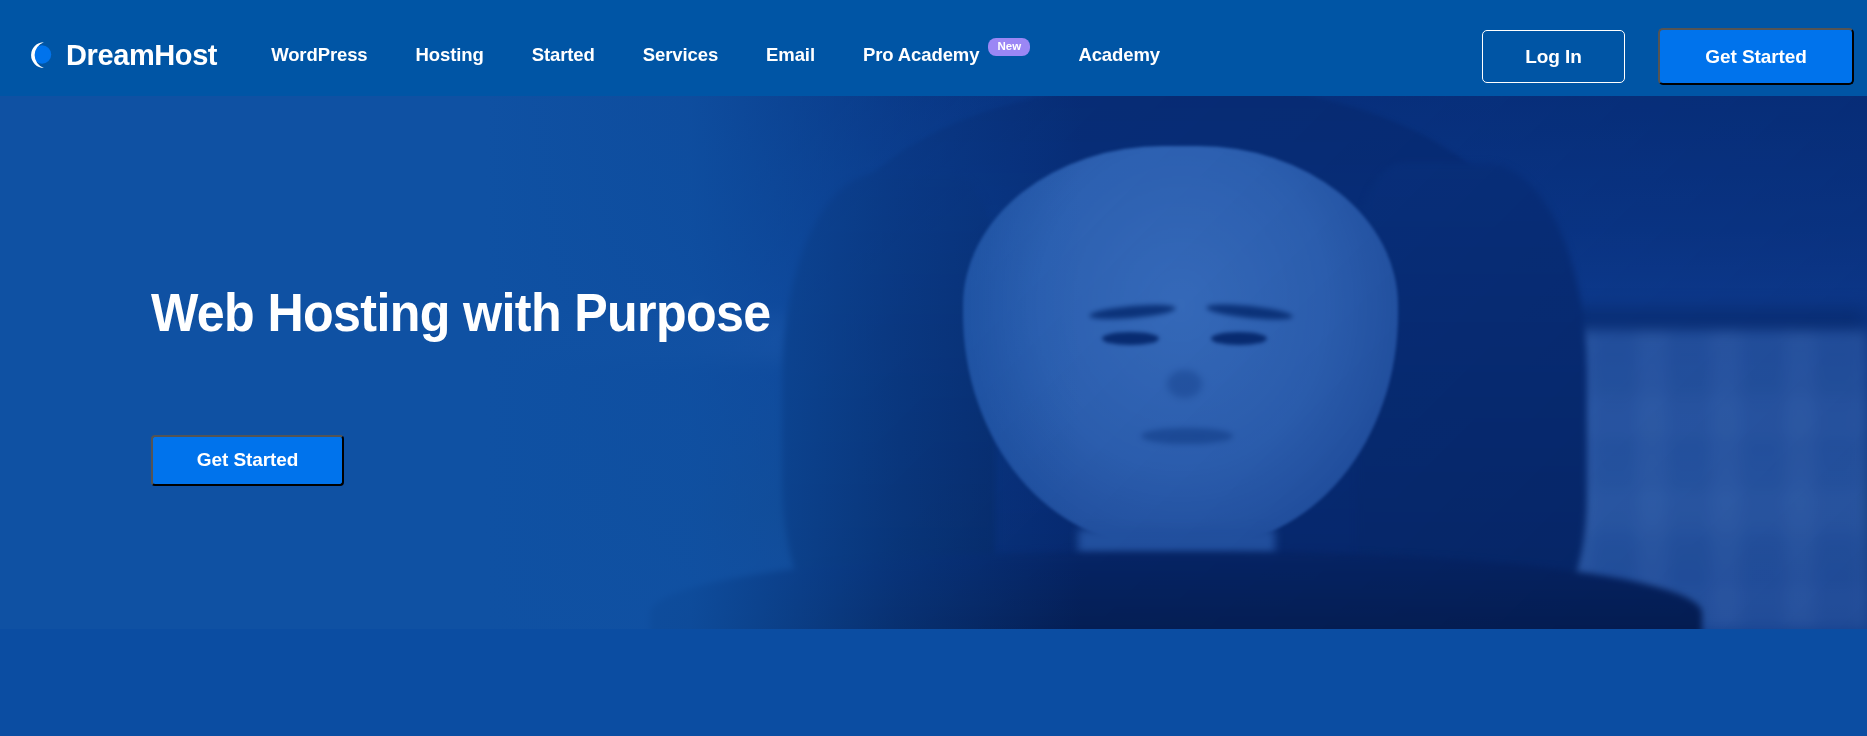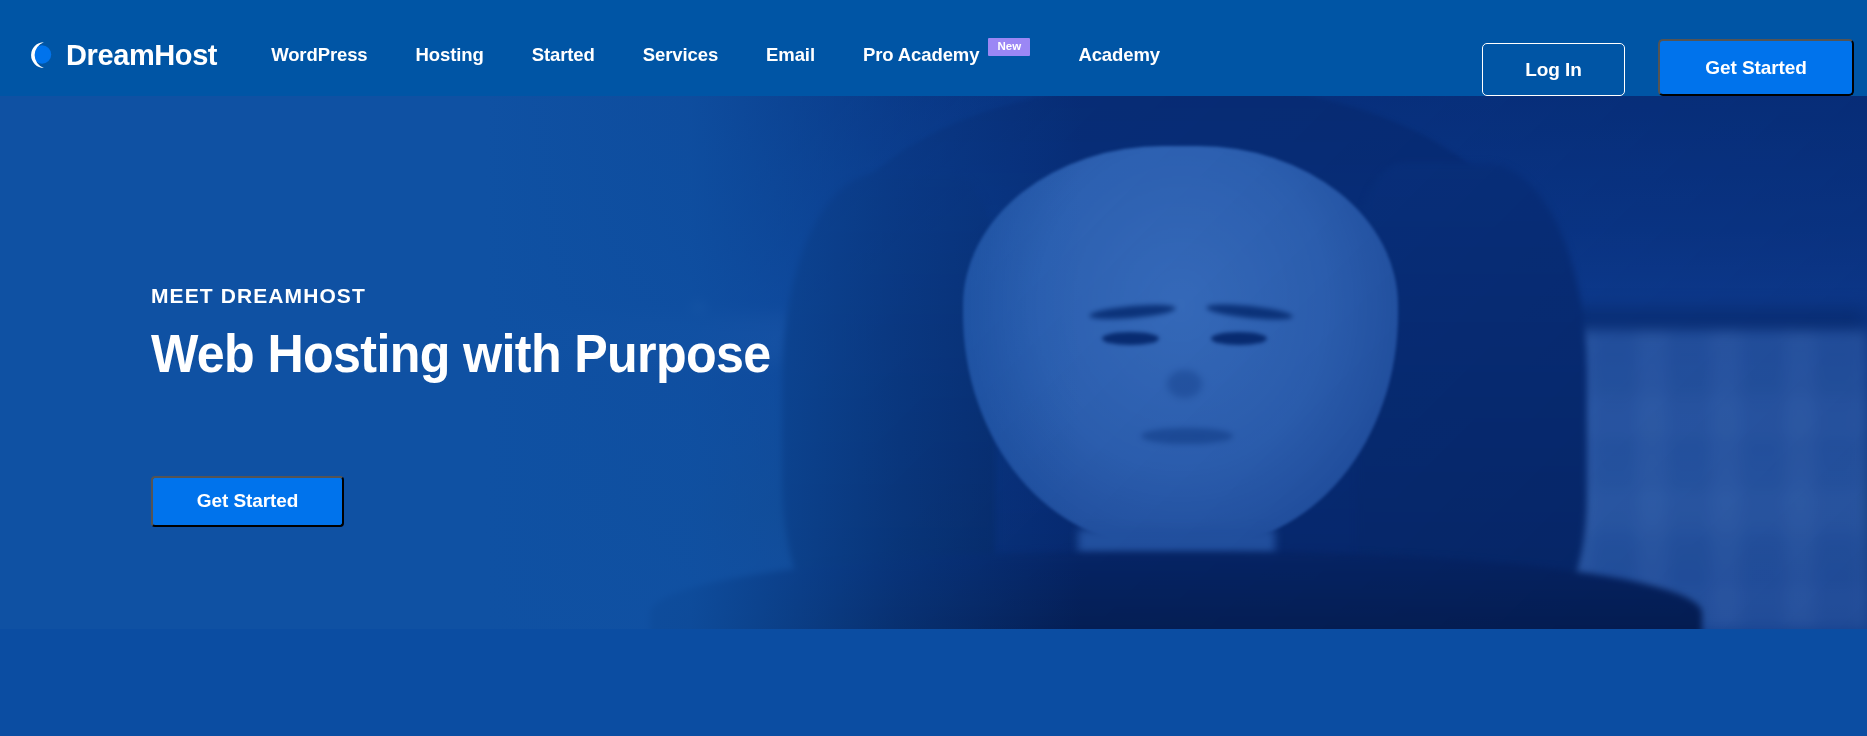--- a/index.html
+++ b/index.html
@@ -42,27 +42,27 @@
     white-space:nowrap; cursor:pointer;
     padding:6px 0; margin-right:48px;
     letter-spacing:-0.1px;
     display:flex; align-items:center; gap:9px;
   }
   .nav-item:last-child{ margin-right:0; }
   .badge-new{
     display:inline-flex; align-items:center; justify-content:center;
     background:#9b87f5; color:#ffffff;
     font-size:11.5px; font-weight:bold;
-    border-radius:1px; padding:3px 9px 4px;
+    border-radius:8px; padding:3px 9px 4px;
     line-height:1; letter-spacing:0.1px;
     position:relative; top:-8px;
   }
 
   .header-actions{
-    margin-left:auto; display:flex; align-items:flex-end; height:96px;
+    margin-left:auto; display:flex; align-items:center; height:96px;
   }
   .btn-login{
     display:flex; align-items:center; justify-content:center;
     border:1.5px solid #ffffff; border-radius:5px;
     color:#ffffff; font-size:19px; font-weight:bold;
     width:143px; height:53px; margin-top:17px;
     cursor:pointer; background:transparent;
     letter-spacing:-0.1px;
   }
   .btn-getstarted-nav{
@@ -307,21 +307,20 @@
         </div>
         <div class="neck"></div>
         <div class="shoulders"></div>
       </div>
 
       <div class="duotone"></div>
       <div class="left-fade"></div>
     </div>
 
     <div class="hero-content">
-      <div class="eyebrow">MEET DREAMHOST</div>
       <h1 class="headline">Web Hosting with Purpose</h1>
       <p class="subcopy">
         <br>
       </p>
       <div class="cta-row">
         <button class="btn-hero-primary">Get Started</button>
       </div>
     </div>
 
   </section>

